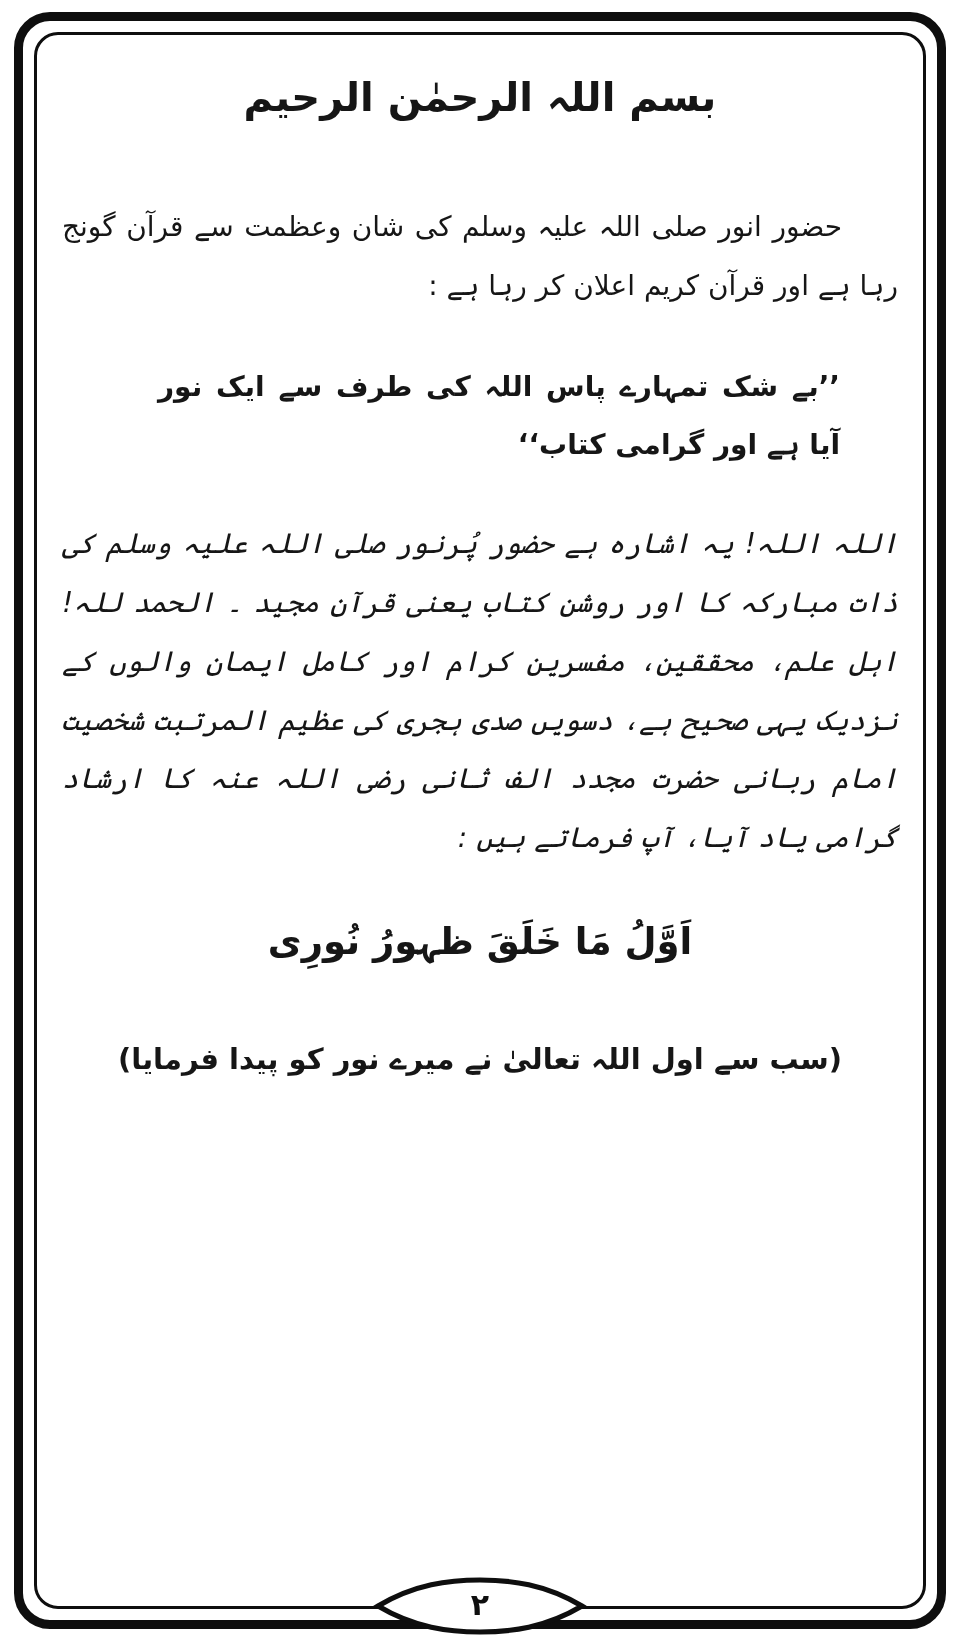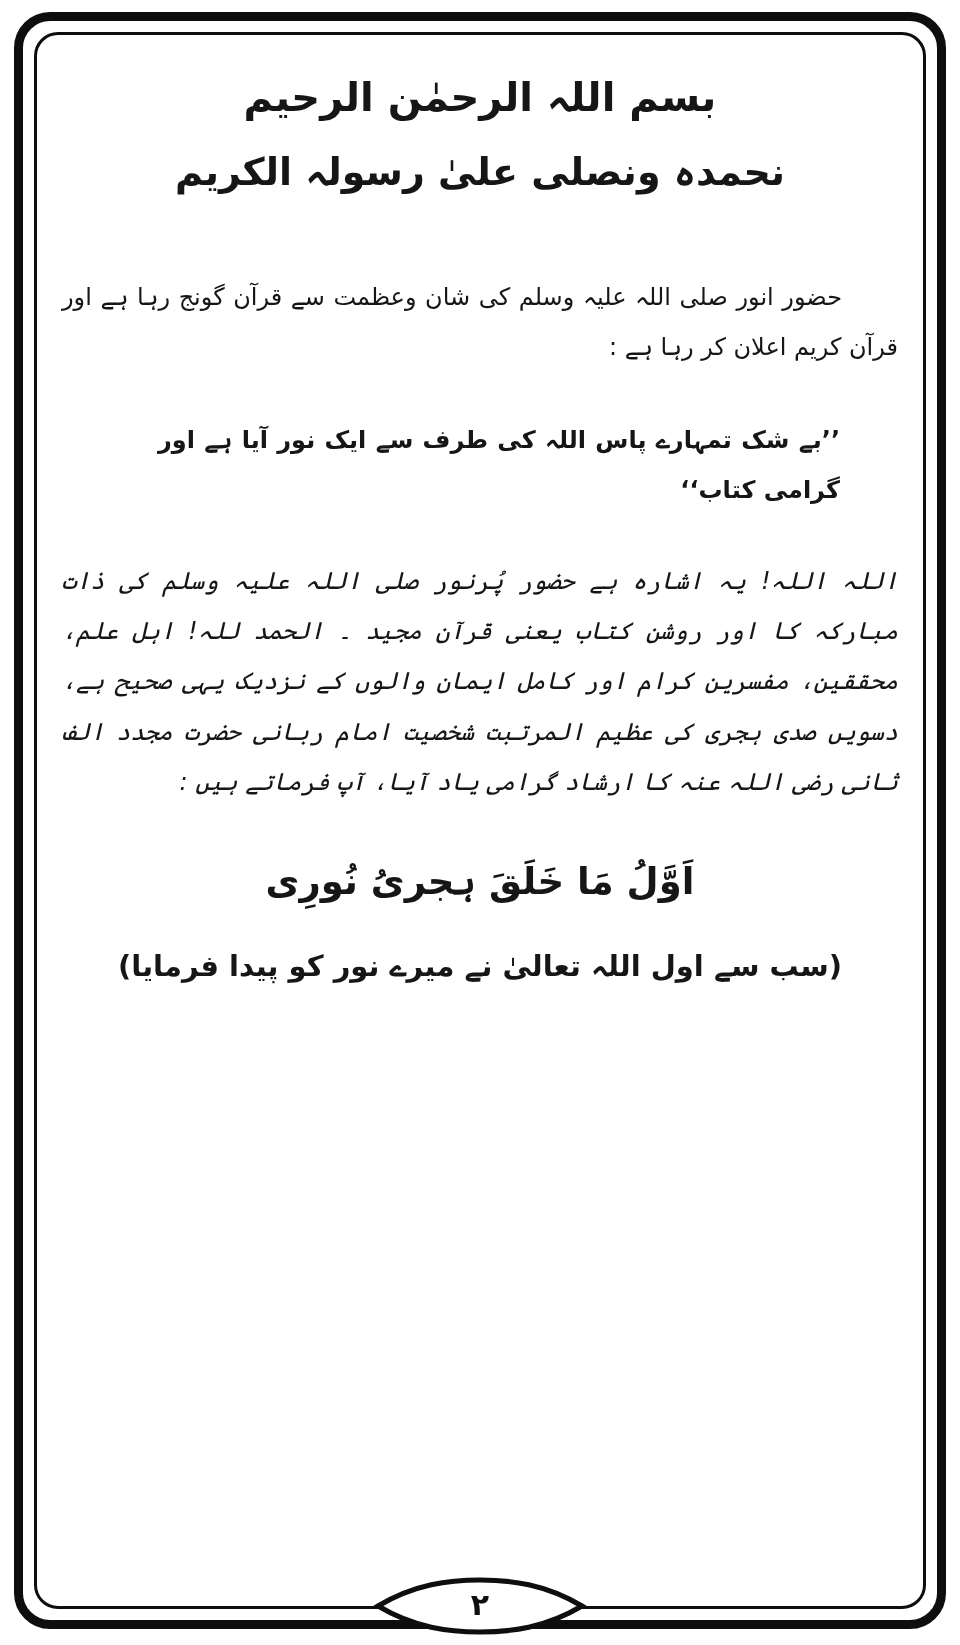--- a/index.html
+++ b/index.html
@@ -42,21 +42,21 @@
     font-weight: bold;
     letter-spacing: 0.5px;
   }
   .hamd {
     margin-top: 30px;
     text-align: center;
     font-size: 38px;
     font-weight: bold;
   }
   p.para {
-    font-size: 24px;
+    font-size: 28px;
     line-height: 2.1;
     text-align: justify;
     text-align-last: right;
   }
   .intro {
     margin-top: 78px;
     text-indent: 56px;
   }
   .quote-verse {
     margin-top: 42px;
@@ -75,21 +75,21 @@
     padding-left: 48px;
     text-indent: 10px;
   }
   .hadith {
     margin-top: 52px;
     text-align: center;
     font-size: 37px;
     font-weight: bold;
   }
   .translation {
-    margin-top: 46px;
+    margin-top: 79px;
     text-align: center;
     font-size: 29px;
     font-weight: bold;
   }
   
   .page-number-badge {
     position: absolute;
     left: 50%;
     bottom: 8px;
     transform: translateX(-50%);
@@ -114,30 +114,29 @@
 <div class="page">
 
   <div class="frame-outer">
     <div class="frame-inner"></div>
   </div>
 
   <div class="content">
 
     <div class="bismillah">بسم اللہ الرحمٰن الرحیم</div>
 
-    <div class="hamd">نحمدہ ونصلی علیٰ رسولہ الکریم</div>
 
     <p class="para intro">حضور انور صلی اللہ علیہ وسلم کی شان وعظمت سے قرآن گونج رہا ہے اور قرآن کریم اعلان کر رہا ہے :</p>
 
     <p class="para quote-verse">’’بے شک تمہارے پاس اللہ کی طرف سے ایک نور آیا ہے اور گرامی کتاب‘‘</p>
 
     <p class="para main-para">اللہ اللہ! یہ اشارہ ہے حضور پُرنور صلی اللہ علیہ وسلم کی ذات مبارکہ کا اور روشن کتاب یعنی قرآن مجید ۔ الحمد للہ! اہل علم، محققین، مفسرین کرام اور کامل ایمان والوں کے نزدیک یہی صحیح ہے، دسویں صدی ہجری کی عظیم المرتبت شخصیت امام ربانی حضرت مجدد الف ثانی رضی اللہ عنہ کا ارشاد گرامی یاد آیا، آپ فرماتے ہیں :</p>
 
 
-    <p class="hadith">اَوَّلُ مَا خَلَقَ ہجریُ نُورِی</p>
+    <p class="hadith">اَوَّلُ مَا خَلَقَ ظہورُ نُورِی</p>
 
     <p class="translation">(سب سے اول اللہ تعالیٰ نے میرے نور کو پیدا فرمایا)</p>
 
   </div>
 
   <div class="page-number-badge">
     <svg width="214" height="62" viewBox="0 0 214 62">
       <path d="M5 31 C 42 9, 76 5, 107 5 C 138 5, 172 9, 209 31 C 172 53, 138 57, 107 57 C 76 57, 42 53, 5 31 Z" fill="#ffffff" stroke="#0e0e0e" stroke-width="5"></path>
     </svg>
     <span class="page-number">٢</span>

